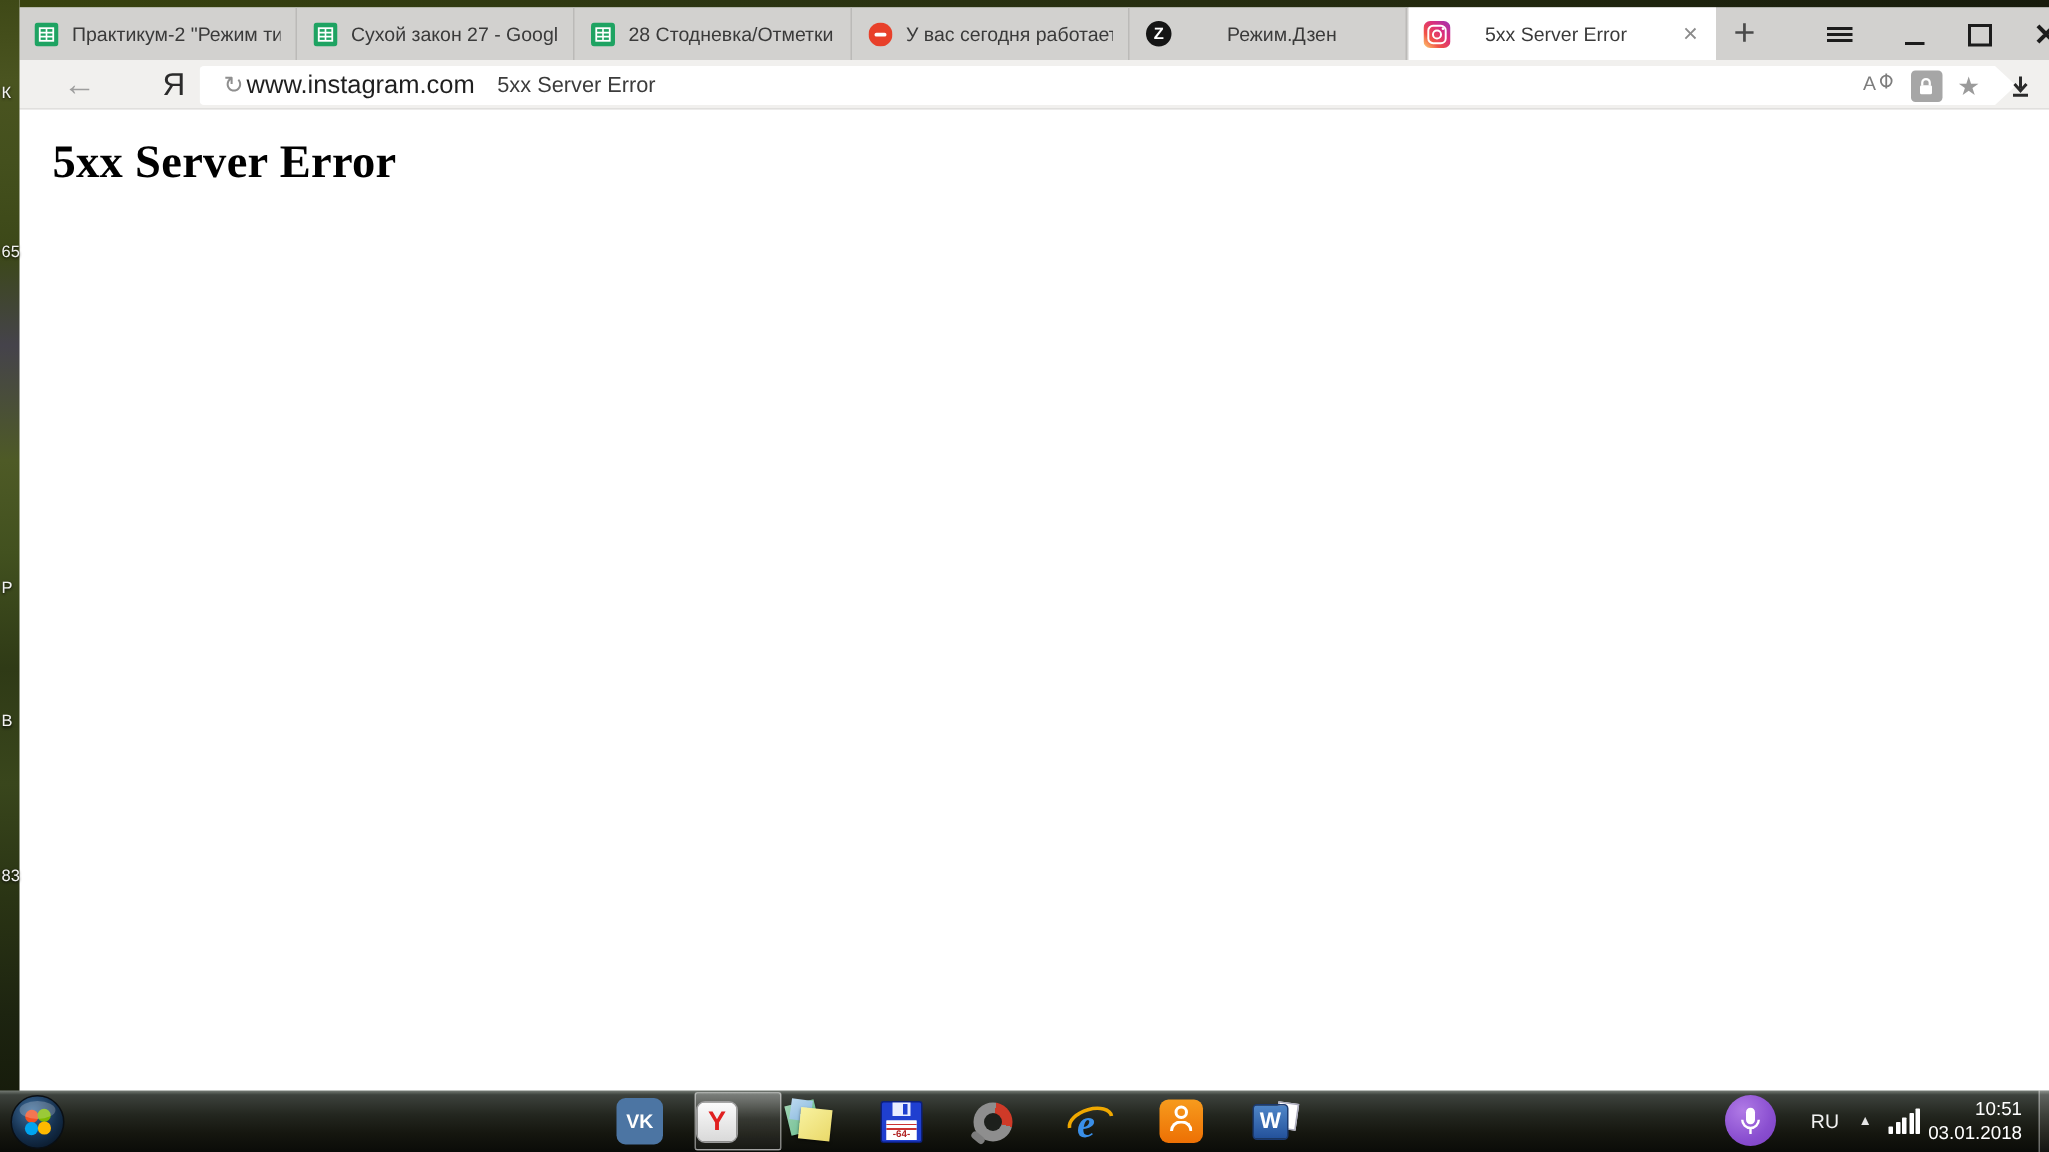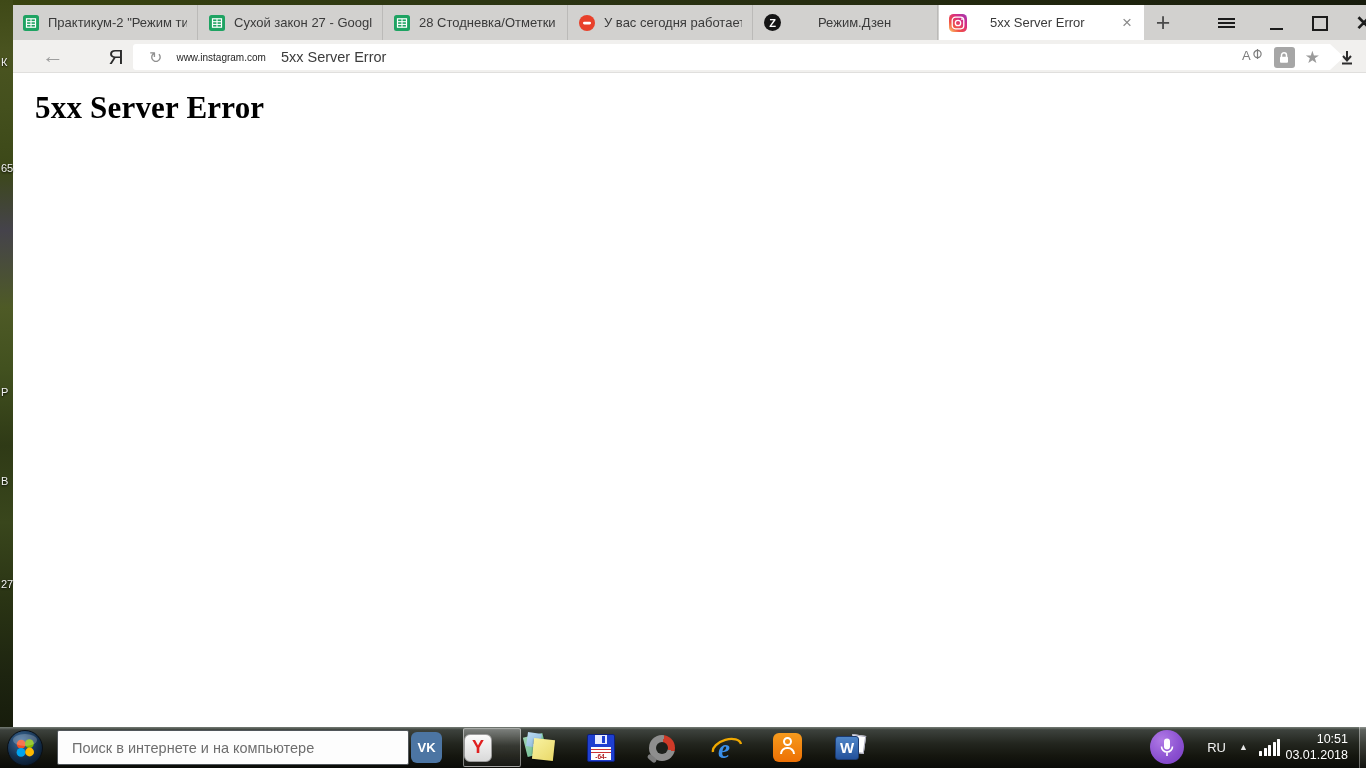--- a/index.html
+++ b/index.html
@@ -61,21 +61,21 @@
   .nav-back { position:absolute; left:22px; top:2px; width:36px; height:28px;
     color:#9e9e9e; font-size:22px; display:flex; align-items:center; justify-content:center; }
   .ya-logo { position:absolute; left:88px; top:3px; width:30px; height:27px;
     color:#2b2b2b; font-size:21px; display:flex; align-items:center; justify-content:center; }
   .omnibox {
     position:absolute; left:120px; top:4px; width:1211px; height:26px; background:#ffffff;
     clip-path:polygon(0 0, calc(100% - 14px) 0, 100% 50%, calc(100% - 14px) 100%, 0 100%);
     border-radius:3px; display:flex; align-items:center;
   }
   .reload-icon { margin-left:16px; color:#8f8f8f; font-size:16px; }
-  .url-text { margin-left:14px; font-size:10px; color:#1f1f1f; }
+  .url-text { margin-left:2px; font-size:17px; color:#1f1f1f; }
   .omni-title { margin-left:15px; font-size:14.5px; color:#3c3c3c; }
   .omni-right { position:absolute; right:24px; top:0; height:26px; display:flex; align-items:center; gap:10px; }
   .translate-icon { color:#7d7d7d; }
   .lock-badge { width:21px; height:21px; background:#a6a6a6; border-radius:3px;
     display:flex; align-items:center; justify-content:center; }
   .star-icon { color:#9b9b9b; font-size:17px; }
   .download-btn { position:absolute; right:4px; top:3px; width:30px; height:28px;
     display:flex; align-items:center; justify-content:center; }
 
   
@@ -160,21 +160,21 @@
 </head>
 <body>
 
 <div class="screen">
 
   <div class="desktop-strip">
     <span class="dlabel" style="top:56px">К</span>
     <span class="dlabel" style="top:162px">65</span>
     <span class="dlabel" style="top:386px">Р</span>
     <span class="dlabel" style="top:475px">В</span>
-    <span class="dlabel" style="top:578px">27</span>
+    <span class="dlabel" style="top:578px">83</span>
   </div>
 
   <div class="top-strip"></div>
 
   <div class="tabbar">
 
     <div class="tab inactive" style="left:0; width:185px;">
       <span class="tabicon">
         <svg width="16" height="16">
             <rect width="16" height="16" rx="2.5" fill="#1ea362"></rect>
@@ -315,23 +315,20 @@
           </defs>
         <circle cx="19" cy="19" r="17.5" fill="url(#orb)" stroke="#0a0f14" stroke-width="1"></circle>
         <circle cx="15.2" cy="15.2" r="4.4" fill="#f25022"></circle>
         <circle cx="23.4" cy="14.6" r="4.4" fill="#7fba00"></circle>
         <circle cx="15.0" cy="23.4" r="4.4" fill="#00a4ef"></circle>
         <circle cx="23.6" cy="23.0" r="4.4" fill="#ffb900"></circle>
         <ellipse cx="19" cy="11" rx="12" ry="6" fill="#ffffff" opacity="0.22"></ellipse>
       </svg>
     </div>
 
-    <div class="tb-search">
-      <span>Поиск в интернете и на компьютере</span>
-    </div>
 
     <div class="tb-app" style="left:411px; width:42px;">
       <span class="vk-icon">VK</span>
     </div>
 
     <div class="tb-app pressed" style="left:463px;">
       <span class="ybro-icon">Y</span>
     </div>
 
     <div class="tb-app" style="left:525px;">

